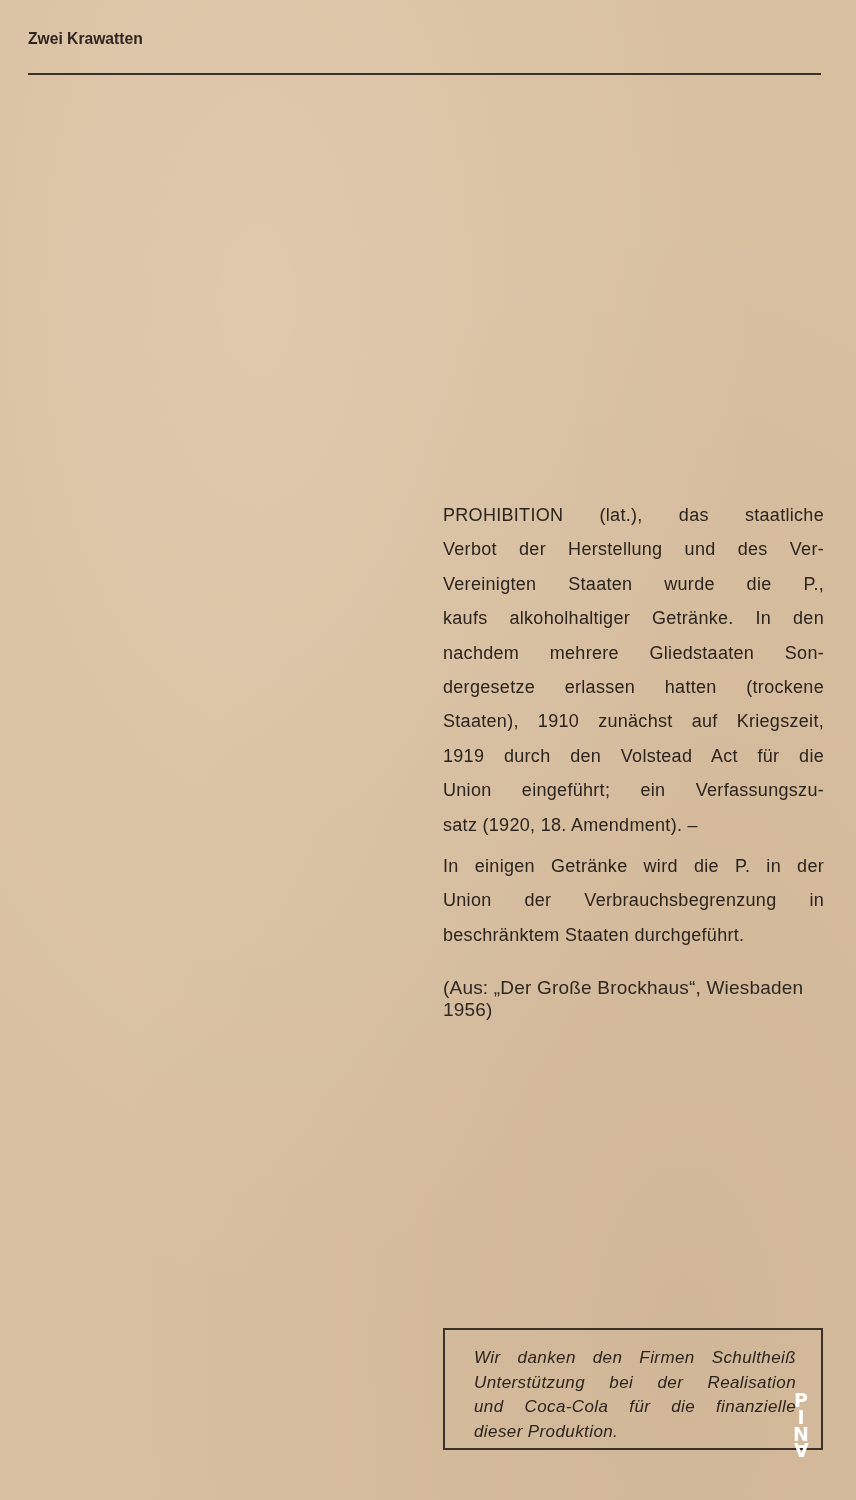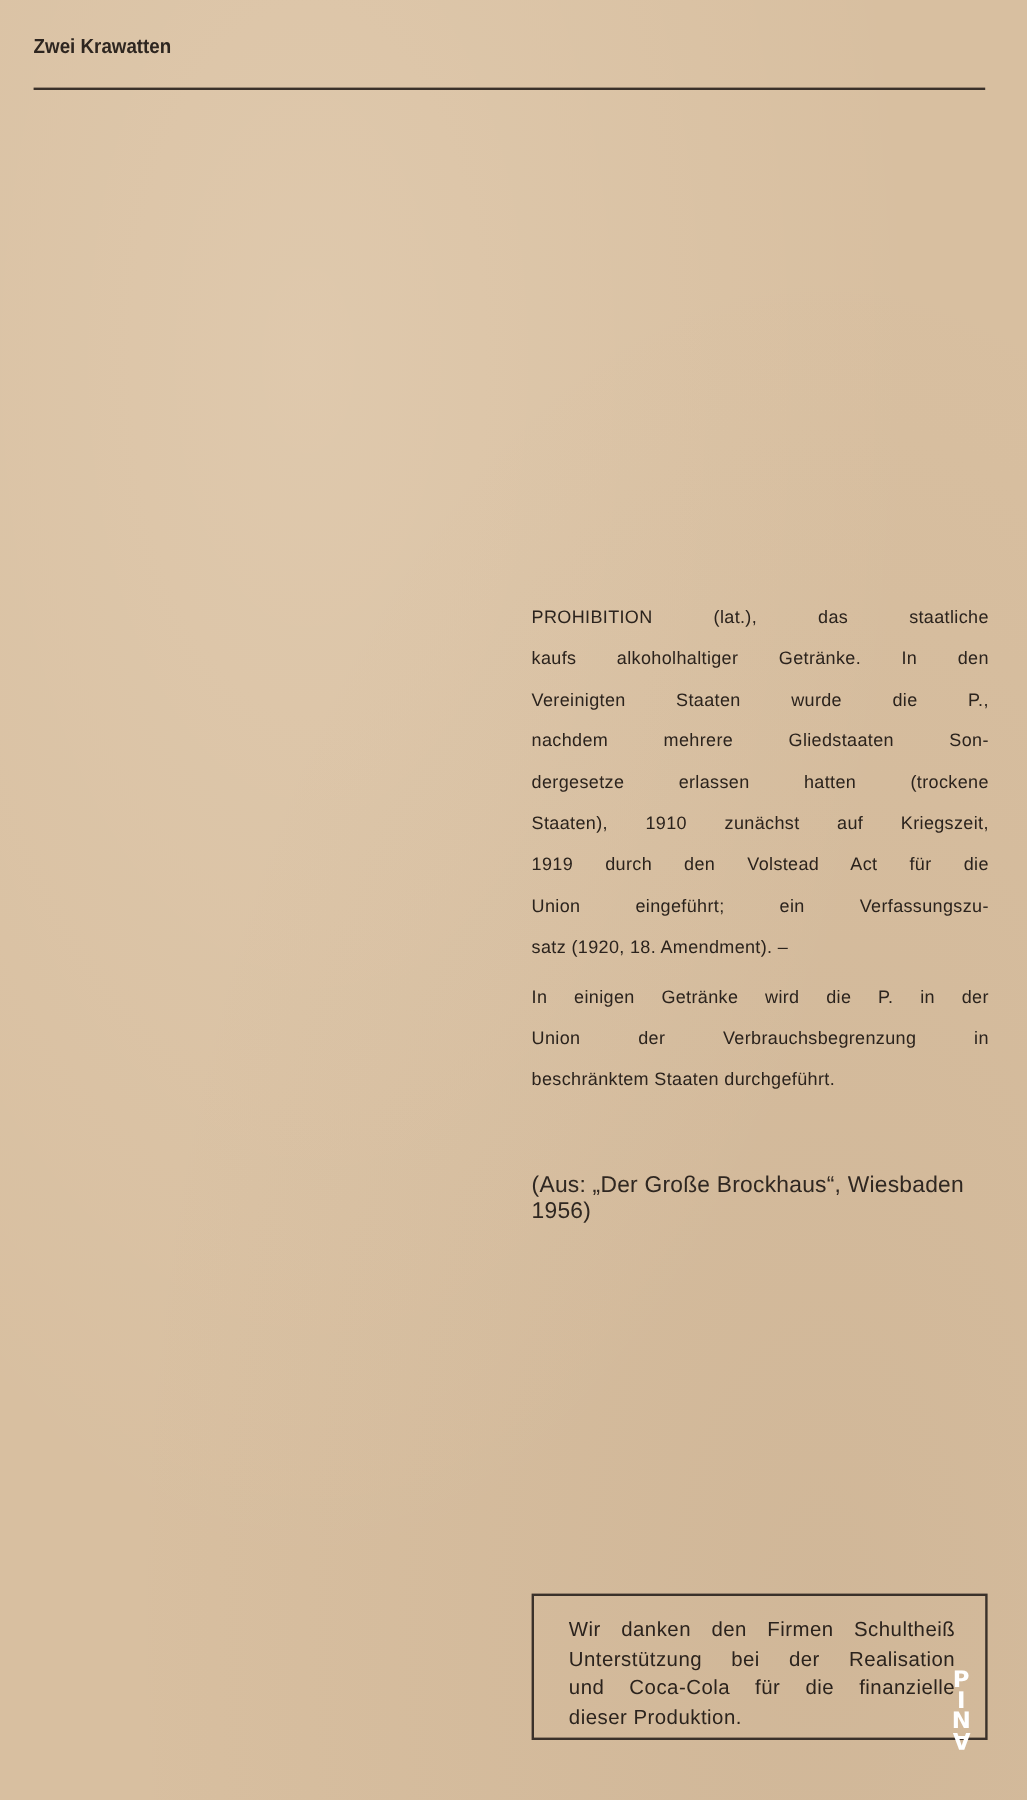--- a/index.html
+++ b/index.html
@@ -35,21 +35,21 @@
     top: 73px;
     width: 793px;
     height: 2px;
     background: #3a312a;
   }
   .definition {
     position: absolute;
     left: 443px;
     top: 498px;
     width: 381px;
-    font-size: 15px;
+    font-size: 18px;
     line-height: 34.4px;
     color: #2b231d;
     letter-spacing: 0.3px;
   }
   .definition p {
     margin: 0;
   }
   .line {
     display: block;
     text-align: justify;
@@ -71,20 +71,21 @@
     letter-spacing: 0.2px;
   }
   .thanks-box {
     position: absolute;
     left: 443px;
     top: 1328px;
     width: 380px;
     height: 122px;
     border: 2px solid #3a312a;
     box-sizing: border-box;
+    font-style: italic;
   }
   .thanks-text {
     position: absolute;
     left: 29px;
     top: 16px;
     width: 322px;
     font-size: 17px;
     line-height: 24.5px;
     color: #2b231d;
     letter-spacing: 0.4px;
@@ -116,22 +117,23 @@
 </style>
 </head>
 <body>
 
 <div class="page-title">Zwei Krawatten</div>
 <div class="title-rule"></div>
 
 <div class="definition">
   <p>
     <span class="line">PROHIBITION (lat.), das staatliche</span>
+    <span class="line">Verbot der Herstellung und des Ver-</span>
+    <span class="line">Vereinigten Staaten wurde die P.,</span>
     <span class="line">kaufs alkoholhaltiger Getränke. In den</span>
-    <span class="line">Vereinigten Staaten wurde die P.,</span>
     <span class="line">nachdem mehrere Gliedstaaten Son-</span>
     <span class="line">dergesetze erlassen hatten (trockene</span>
     <span class="line">Staaten), 1910 zunächst auf Kriegszeit,</span>
     <span class="line">1919 durch den Volstead Act für die</span>
     <span class="line">Union eingeführt; ein Verfassungszu-</span>
     <span class="line last">satz (1920, 18. Amendment). –</span>
   </p>
   <p class="para2">
     <span class="line">In einigen Getränke wird die P. in der</span>
     <span class="line">Union der Verbrauchsbegrenzung in</span>

